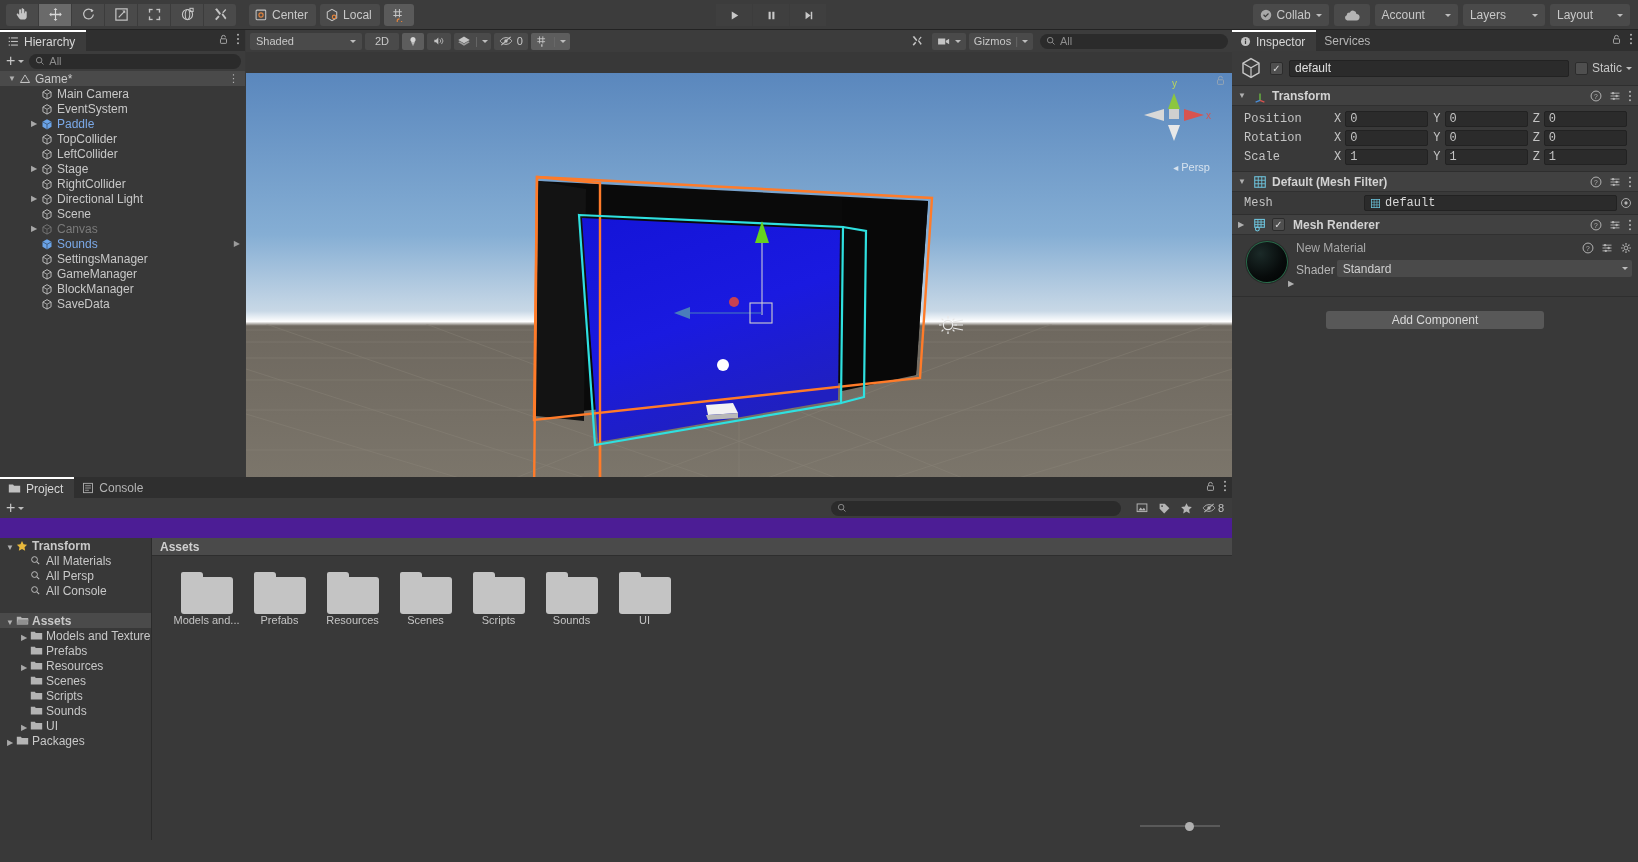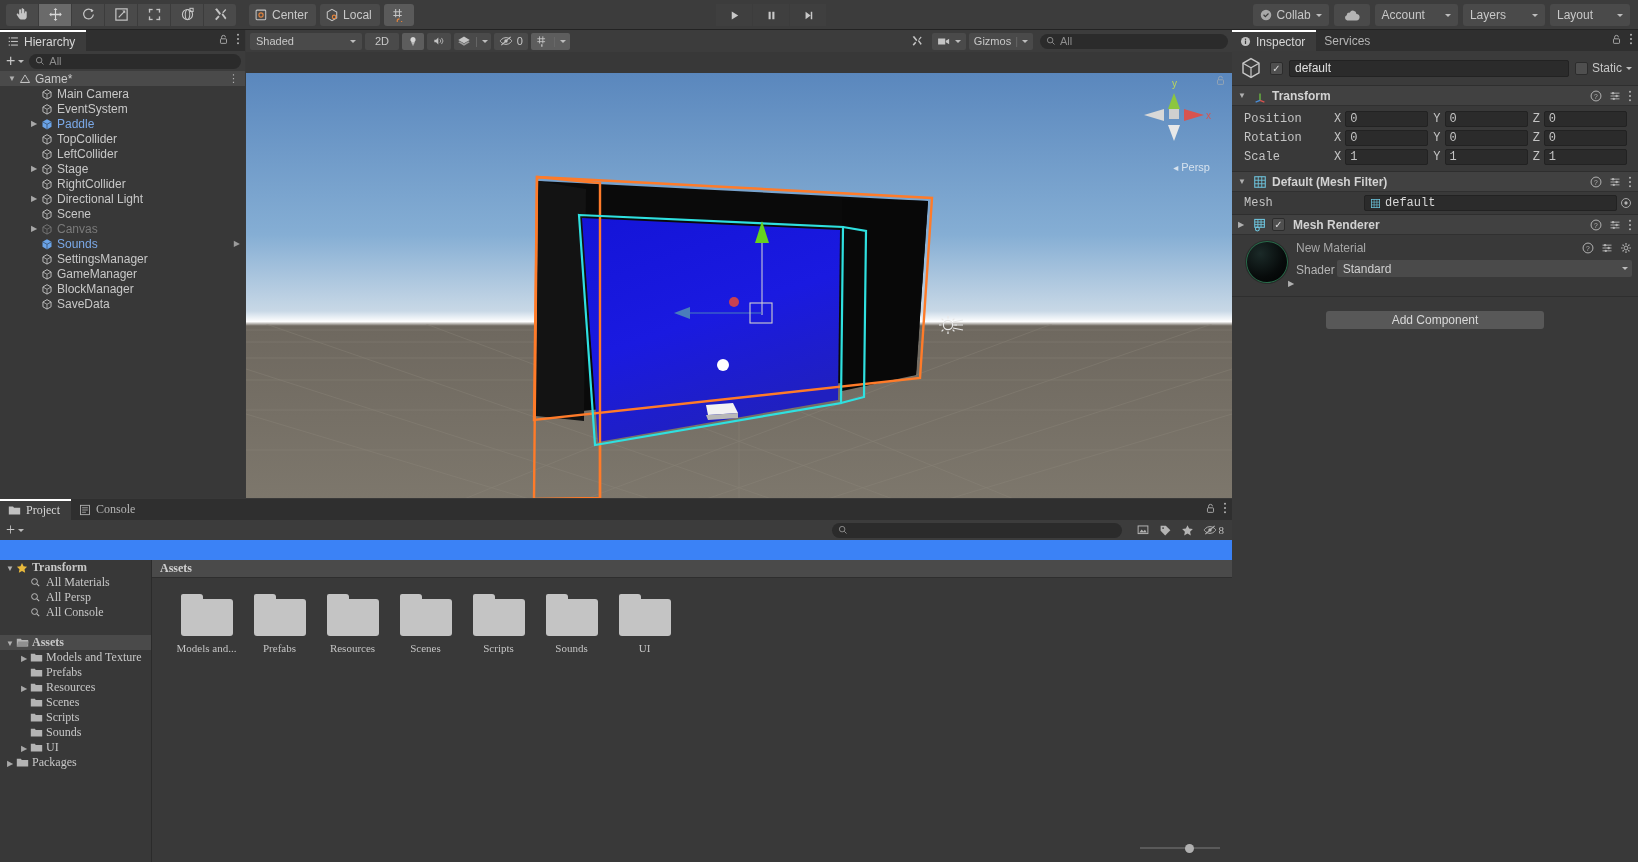--- a/index.html
+++ b/index.html
@@ -117,40 +117,40 @@
               display: flex; align-items: center; padding: 0 5px; gap: 4px; font-size: 12px; color: #d8d8d8; }
   .matrow { display: flex; padding: 6px 6px 4px 14px; gap: 8px; align-items: flex-start; }
   .matball { width: 42px; height: 42px; border-radius: 50%;
              background: radial-gradient(circle at 34% 30%, #1b2a28 0%, #070b0b 58%, #000 100%);
              box-shadow: inset 0 0 0 1px #2a6a4a, 0 0 0 1px #2b2b2b; }
   .addcomp { width: 218px; height: 18px; margin: 14px auto 0 auto; background: #585858;
              border-radius: 3px; display: flex; align-items: center; justify-content: center;
              font-size: 12px; color: #d8d8d8; cursor: default; }
 
   
-  #project { left: 0; top: 499px; width: 1232px; height: 363px; background: #3b82f6; font-family: Liberation Serif, serif; }
+  #project { left: 0; top: 477px; width: 1232px; height: 363px; background: #4c1d95; }
   .pjsearchrow { height: 20px; background: #3c3c3c; display: flex; align-items: center; padding: 0 4px; gap: 4px;
                  justify-content: flex-end; }
   .pjsearch { width: 290px; height: 15px; background: #2b2b2b; border-radius: 8px;
               display: flex; align-items: center; padding: 0 6px; gap: 4px; color: #8d8d8d; font-size: 11px; }
   .pjbody { position: absolute; top: 61px; left: 0; right: 0; bottom: 0; display: flex; }
   .pjtree { width: 152px; background: #383838; border-right: 1px solid #2b2b2b; position: relative; }
   .pjrow { height: 15px; display: flex; align-items: center; font-size: 12px; color: #c8c8c8; cursor: default; white-space: nowrap; }
   .pjrow.sel { background: #4a4a4a; }
   .pjcontent { flex: 1; background: #393939; position: relative; }
   .crumb { height: 18px; background: #4a4a4a; display: flex; align-items: center; padding: 0 8px;
            font-size: 12px; font-weight: bold; color: #d0d0d0; border-bottom: 1px solid #2e2e2e; }
   .grid { display: flex; flex-wrap: wrap; padding: 16px 0 0 18px; gap: 0; }
   .cell { width: 73px; display: flex; flex-direction: column; align-items: center; cursor: default; }
   .foldericon { width: 52px; height: 42px; position: relative; }
   .foldericon .tabtop { position: absolute; left: 0; top: 0; width: 22px; height: 7px;
                         background: #c4c4c4; border-radius: 2px 3px 0 0; }
   .foldericon .body { position: absolute; left: 0; top: 5px; width: 52px; height: 37px;
                       background: #c4c4c4; border-radius: 2px 3px 3px 3px; }
-  .cellname { margin-top: 6px; font-size: 11px; color: #c4c4c4; text-align: center;
+  .cellname { margin-top: 0; font-size: 11px; color: #c4c4c4; text-align: center;
               max-width: 72px; overflow: hidden; white-space: nowrap; }
   .slider { position: absolute; right: 12px; bottom: 8px; width: 80px; height: 12px; display: flex; align-items: center; }
   .slider .track { width: 100%; height: 2px; background: #5a5a5a; }
   .slider .knob { position: absolute; left: 45px; width: 9px; height: 9px; border-radius: 50%; background: #b0b0b0; }
 
   .svgicon { display: block; }
 </style>
 </head>
 <body>
 

